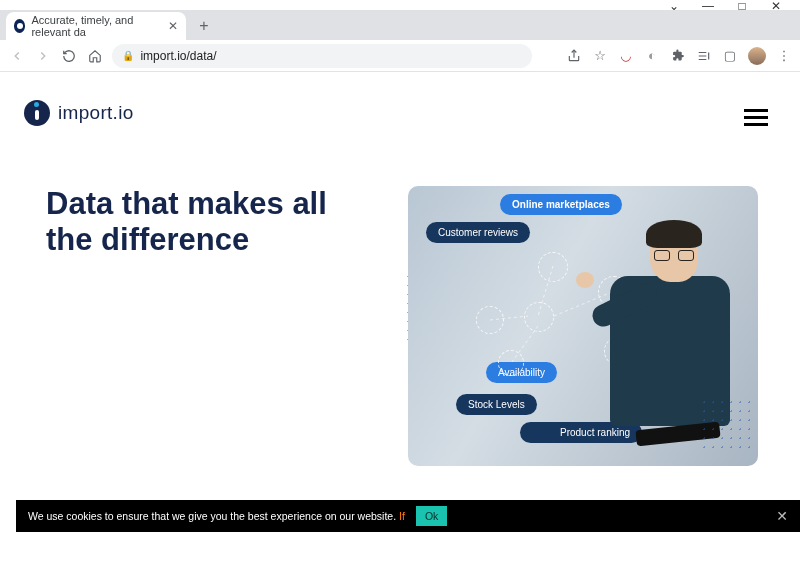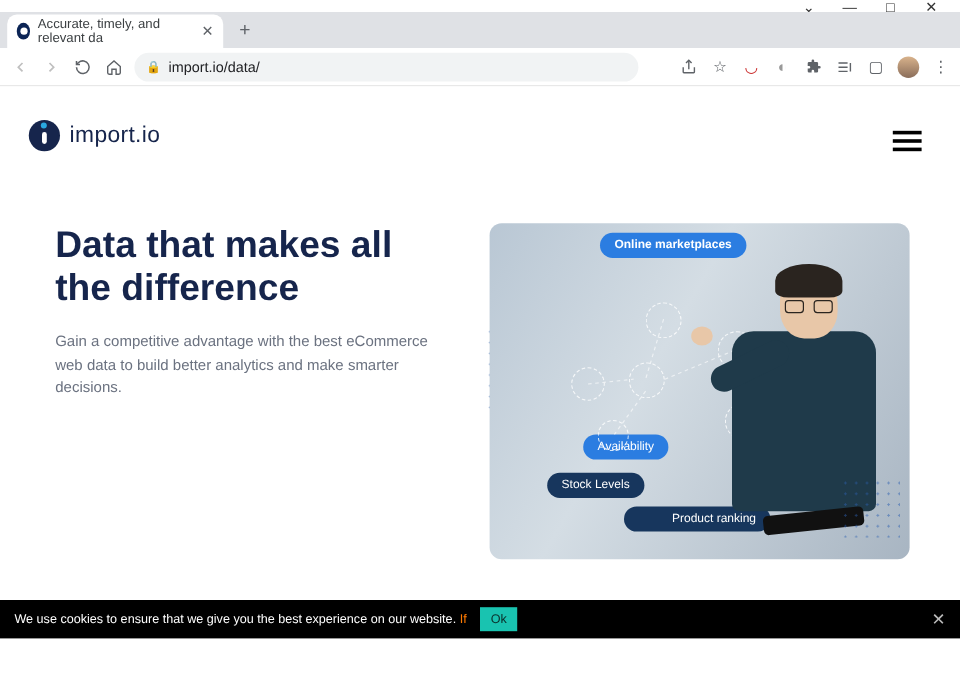--- a/index.html
+++ b/index.html
@@ -60,21 +60,21 @@
 .glasses::before { left: 0; } .glasses::after { right: 0; }
 .body-shirt { position: absolute; top: 60px; left: 30px; width: 120px; height: 150px; background: #1f3a4a; border-radius: 18px 18px 6px 6px; }
 .arm { position: absolute; top: 78px; left: 10px; width: 70px; height: 22px; background: #1f3a4a; border-radius: 14px; transform: rotate(-26deg); }
 .hand { position: absolute; top: 56px; left: -4px; width: 18px; height: 16px; background: #e8c7a8; border-radius: 50%; }
 .tablet { position: absolute; bottom: 4px; left: 56px; width: 84px; height: 16px; background: #111; border-radius: 4px; transform: rotate(-6deg); }
 
 .network { position: absolute; left: 60px; top: 60px; width: 170px; height: 150px; }
 .node { position: absolute; border: 1.5px dashed rgba(255,255,255,.8); border-radius: 50%; }
 
 
-.cookie { position: absolute; left: 0; right: 0; bottom: 12px; height: 32px; background: #000; display: flex; align-items: center; padding: 0 12px; font-size: 10.5px; color: #fff; }
+.cookie { position: absolute; left: 16px; right: 0; bottom: 12px; height: 32px; background: #000; display: flex; align-items: center; padding: 0 12px; font-size: 10.5px; color: #fff; }
 .cookie .highlight { color: #ff7a00; margin-left: 3px; margin-right: 3px; }
 .cookie .ok { background: #19c3b0; color: #0a2f2a; padding: 4px 9px; border-radius: 0; margin-left: 8px; font-size: 10.5px; }
 .cookie .cx { margin-left: auto; font-size: 14px; color: #bbb; }
 
 svg { display: block; }
 </style>
 </head>
 <body>
 
 <div class="window-controls">
@@ -158,26 +158,26 @@
         <span></span>
         <span></span>
       </div>
   </div>
 
   <div class="dots-tl"></div>
 
   <div class="hero">
     <div class="hero-left">
       <h1 class="hero-title">Data that makes all the difference</h1>
-      <p class="hero-sub">Gain a competitive advantage with the best eCommerce web data to build better analytics and make smarter decisions.</p>
     </div>
 
     <div class="hero-right">
 
       <div class="pill p-blue" style="top:8px; left:92px;font-weight:bold;">Online marketplaces</div>
+      <div class="pill p-navy" style="top:36px; left:18px;">Customer reviews</div>
       <div class="pill p-blue" style="top:176px; left:78px;">Availability</div>
       <div class="pill p-navy" style="top:208px; left:48px;">Stock Levels</div>
       <div class="pill p-navy" style="top:236px; left:112px;padding-left:40px;">Product ranking</div>
 
       <div class="network">
         <div class="node" style="width:30px;height:30px;left:70px;top:6px;"></div>
         <div class="node" style="width:28px;height:28px;left:8px;top:60px;"></div>
         <div class="node" style="width:30px;height:30px;left:56px;top:56px;"></div>
         <div class="node" style="width:26px;height:26px;left:30px;top:104px;"></div>
         <div class="node" style="width:32px;height:32px;left:130px;top:30px;"></div>

